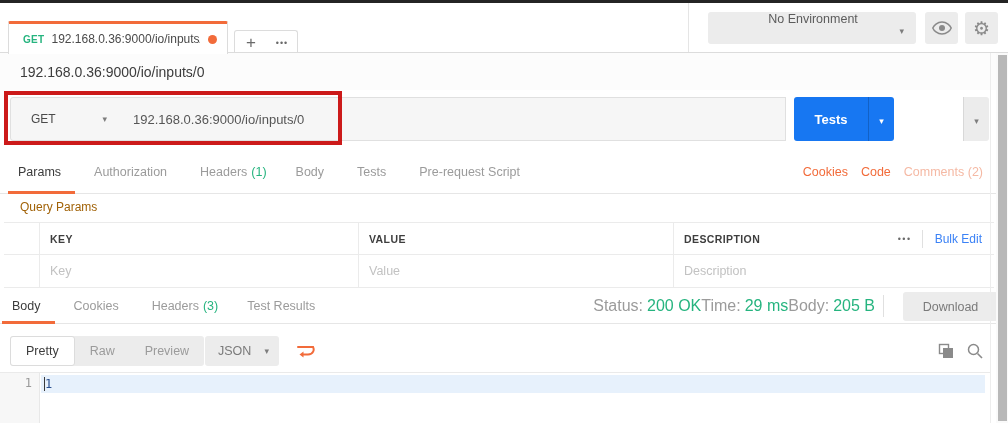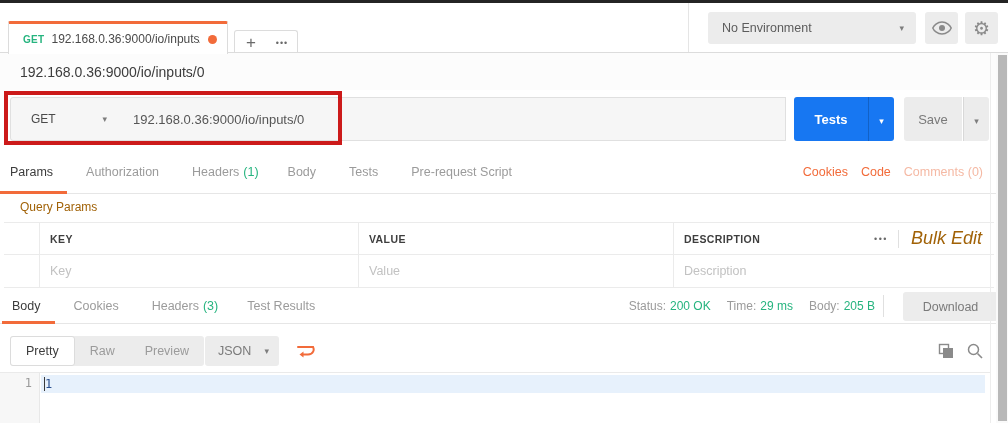--- a/index.html
+++ b/index.html
@@ -21,21 +21,21 @@
   .tab-title { font-size:12px; color:#4a4a4a; white-space:nowrap; overflow:hidden; flex:1; }
   .unsaved-dot { width:9px; height:9px; border-radius:50%; background:#F26B3A; margin-left:8px; flex:none; }
   .tab-actions { position:absolute; left:234px; top:27px; width:64px; height:25px;
                  border:1px solid #dcdcdc; border-bottom:none; border-radius:3px 3px 0 0;
                  display:flex; align-items:center; }
   .plus-btn { width:32px; text-align:center; font-size:17px; color:#6a6a6a; line-height:22px; cursor:pointer; }
   .more-tabs-btn { width:30px; text-align:center; font-size:9px; color:#6a6a6a; letter-spacing:1px; cursor:pointer; }
   .header-divider { position:absolute; left:688px; top:0; width:1px; height:49px; background:#e5e5e5; }
   .env-select { position:absolute; left:708px; top:9px; width:208px; height:32px; background:#ececec;
                 border-radius:3px; display:flex; align-items:center; padding:0 12px 0 14px;
-                font-size:12.5px; color:#5c5c5c; cursor:pointer; }
+                font-size:12.5px; color:#5c5c5c; cursor:pointer;flex-direction:column; }
   .env-select .caret { margin-left:auto; }
   .caret { font-size:9px; color:#7d7d7d; }
   .icon-btn { position:absolute; top:9px; width:33px; height:32px; background:#ececec; border-radius:3px;
               display:flex; align-items:center; justify-content:center; cursor:pointer; }
   .eye-btn { left:925px; }
   .gear-btn { left:965px; }
   .gear-glyph { font-size:19px; color:#8a8a8a; line-height:1; }
 
   
   .title-row { position:absolute; left:0; top:53px; width:1008px; height:37px; background:#fcfcfc;
@@ -62,21 +62,21 @@
   .save-btn { position:absolute; left:904px; top:7px; width:58px; height:44px; background:#ececec;
               border:none; border-radius:3px 0 0 3px; color:#7a7a7a; font-size:13px; cursor:pointer;
               font-family:"Liberation Sans",sans-serif; }
   .save-caret-btn { position:absolute; left:963px; top:7px; width:26px; height:44px; background:#ececec;
                     border:none; border-left:1px solid #d8d8d8; border-radius:0 3px 3px 0; cursor:pointer; }
   .annotation-red-box { position:absolute; left:4px; top:1px; width:338px; height:54px;
                         border:4px solid #CC1A1A; pointer-events:none; z-index:9; }
 
   
   .req-tabs { position:absolute; left:0; top:150px; width:1008px; height:44px; background:#fff;
-              border-bottom:1px solid #e6e6e6; display:flex; align-items:stretch; padding-left:0; }
+              border-bottom:1px solid #e6e6e6; display:flex; align-items:stretch; padding-left:8px; }
   .rtab { position:relative; display:flex; align-items:center; padding:0 10px; margin-right:9px;
           font-size:12.5px; color:#9b9b9b; cursor:pointer; white-space:nowrap; }
   .rtab .cnt { color:#26B47F; margin-left:4px; }
   .rtab.active { color:#3c3c3c; }
   .rtab.active::after { content:""; position:absolute; left:0; right:0; bottom:-1px; height:3px; background:#F26B3A; }
   .req-links { position:absolute; right:25px; top:0; height:43px; display:flex; align-items:center; gap:13px; }
   .req-link { font-size:12.5px; color:#F26B3A; cursor:pointer; }
   .req-link.muted { color:#f5b9a4; }
 
   
@@ -90,27 +90,27 @@
   .col-key   { width:319px; border-right:1px solid #ebebeb; }
   .col-value { width:315px; border-right:1px solid #ebebeb; }
   .col-desc  { flex:1; position:relative; }
   .qp-head-label { font-size:10.5px; font-weight:bold; letter-spacing:.4px; color:#3e3e3e; }
   .qp-input { border:none; background:transparent; font-size:12.5px; color:#555; width:90%;
               font-family:"Liberation Sans",sans-serif; }
   .qp-input::placeholder { color:#c2c2c2; }
   .qp-head-tools { position:absolute; right:6px; top:0; height:31px; display:flex; align-items:center; }
   .qp-more { font-size:9px; color:#6a6a6a; letter-spacing:1.5px; cursor:pointer; padding:0 10px; }
   .qp-tool-divider { width:1px; height:18px; background:#e0e0e0; }
-  .bulk-edit { font-size:18px; color:#a16207; cursor:pointer; padding:0 6px 0 12px;font-style:italic; }
+  .bulk-edit { font-size:12px; color:#3b82f6; cursor:pointer; padding:0 6px 0 12px; }
 
   
   .resp-header { position:absolute; left:0; top:288px; width:1008px; height:36px; background:#fff;
                  border-bottom:1px solid #e6e6e6; display:flex; align-items:stretch; padding-left:2px; }
   .resp-meta { position:absolute; right:133px; top:0; height:35px; display:flex; align-items:center;
-               gap:16px; font-size:12px; }
+               font-size:16px; }
   .meta-label { color:#9b9b9b; }
   .meta-value { color:#26B47F; margin-left:4px; }
   .meta-divider { position:absolute; left:883px; top:7px; width:1px; height:22px; background:#e0e0e0; }
   .download-btn { position:absolute; left:903px; top:4px; width:95px; height:29px; background:#ececec;
                   border:none; border-radius:3px; color:#7a7a7a; font-size:12.5px; cursor:pointer;
                   font-family:"Liberation Sans",sans-serif; }
 
   
   .viewer-toolbar { position:absolute; left:0; top:324px; width:1008px; height:48px; background:#fff; }
   .mode-group { position:absolute; left:10px; top:12px; height:30px; background:#ececec; border-radius:3px;
@@ -185,21 +185,20 @@
   </div>
 
   <div class="url-row">
     <div class="method-select">
       <span class="method-label">GET</span>
       <span class="caret">▾</span>
     </div>
     <input class="url-input" type="text" value="192.168.0.36:9000/io/inputs/0" style="">
     <button class="send-btn">Tests</button>
     <button class="send-caret-btn"><span class="caret">▾</span></button>
-    <button class="save-btn">Save</button>
     <button class="save-caret-btn"><span class="caret">▾</span></button>
     <div class="annotation-red-box"></div>
   </div>
 
   <div class="req-tabs">
     <div class="rtab active">
       <span>Params</span>
       <span class="cnt"></span>
     </div>
     <div class="rtab">
@@ -218,21 +217,21 @@
       <span>Tests</span>
       <span class="cnt"></span>
     </div>
     <div class="rtab">
       <span>Pre-request Script</span>
       <span class="cnt"></span>
     </div>
     <div class="req-links">
       <span class="req-link">Cookies</span>
       <span class="req-link">Code</span>
-      <span class="req-link muted">Comments (0)</span>
+      <span class="req-link muted">Comments (2)</span>
     </div>
   </div>
 
   <div class="qp-title">Query Params</div>
   <div class="qp-table">
     <div class="qp-row head">
       <div class="qp-cell col-handle"></div>
       <div class="qp-cell col-key">
         <span class="qp-head-label">KEY</span>
       </div>

